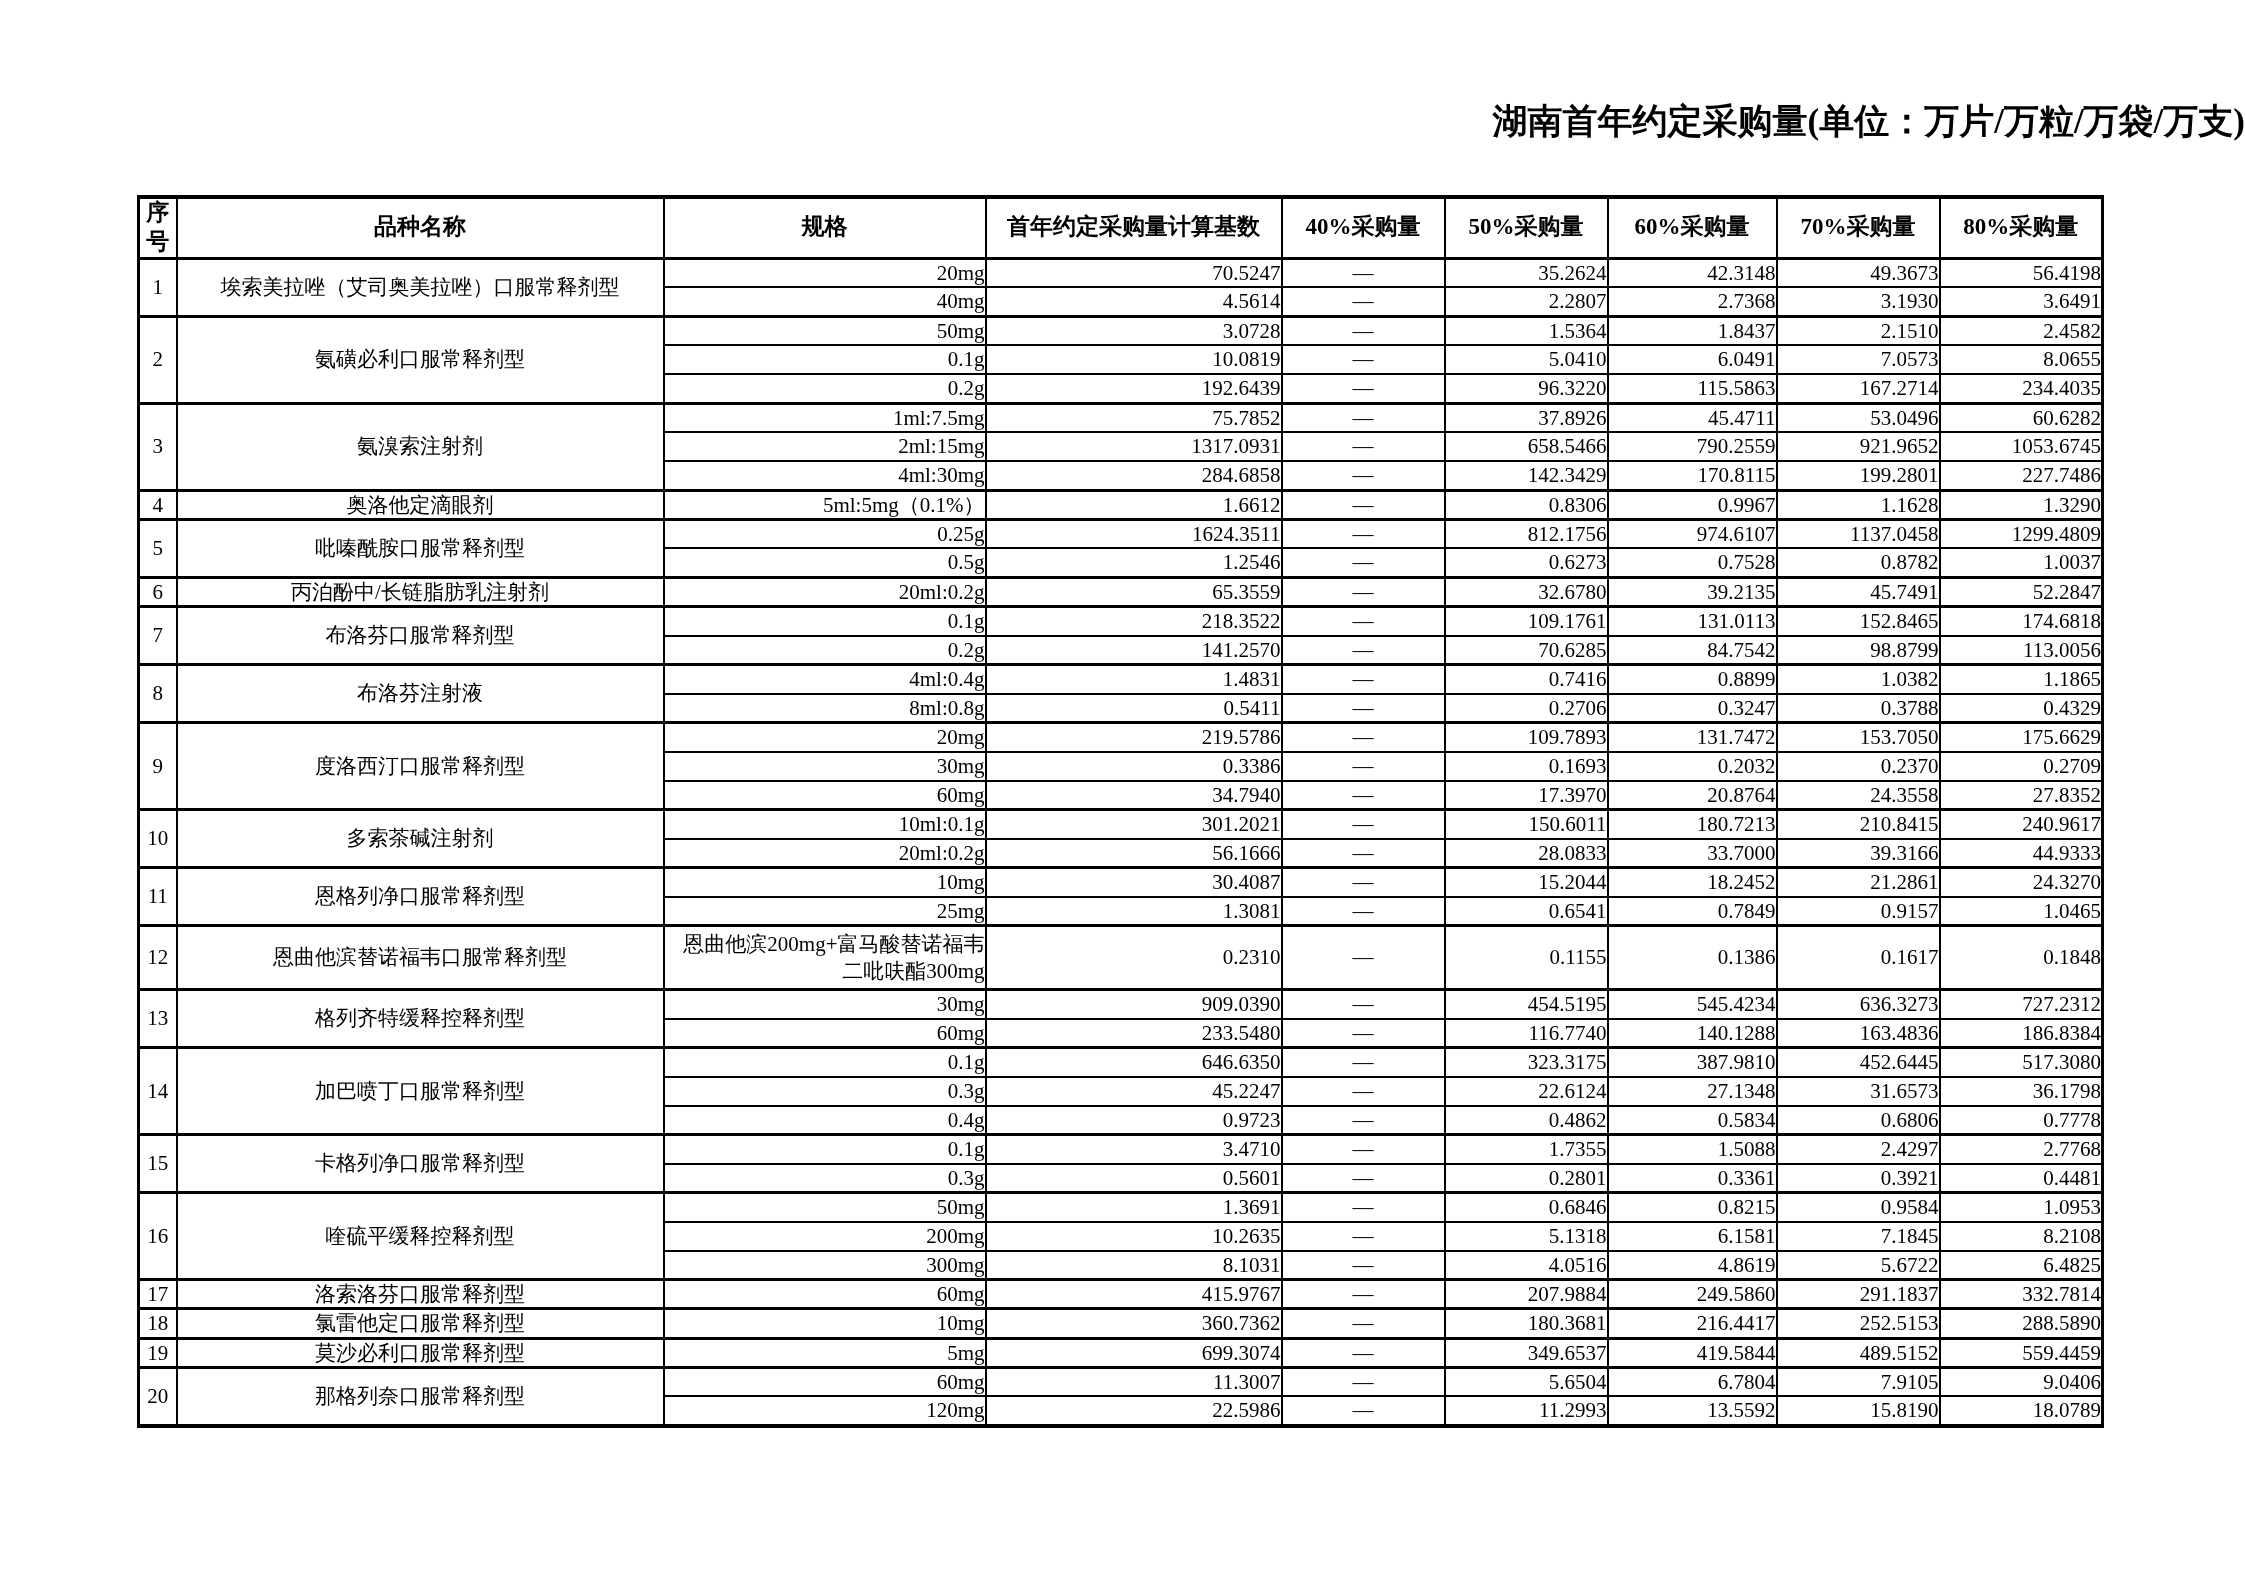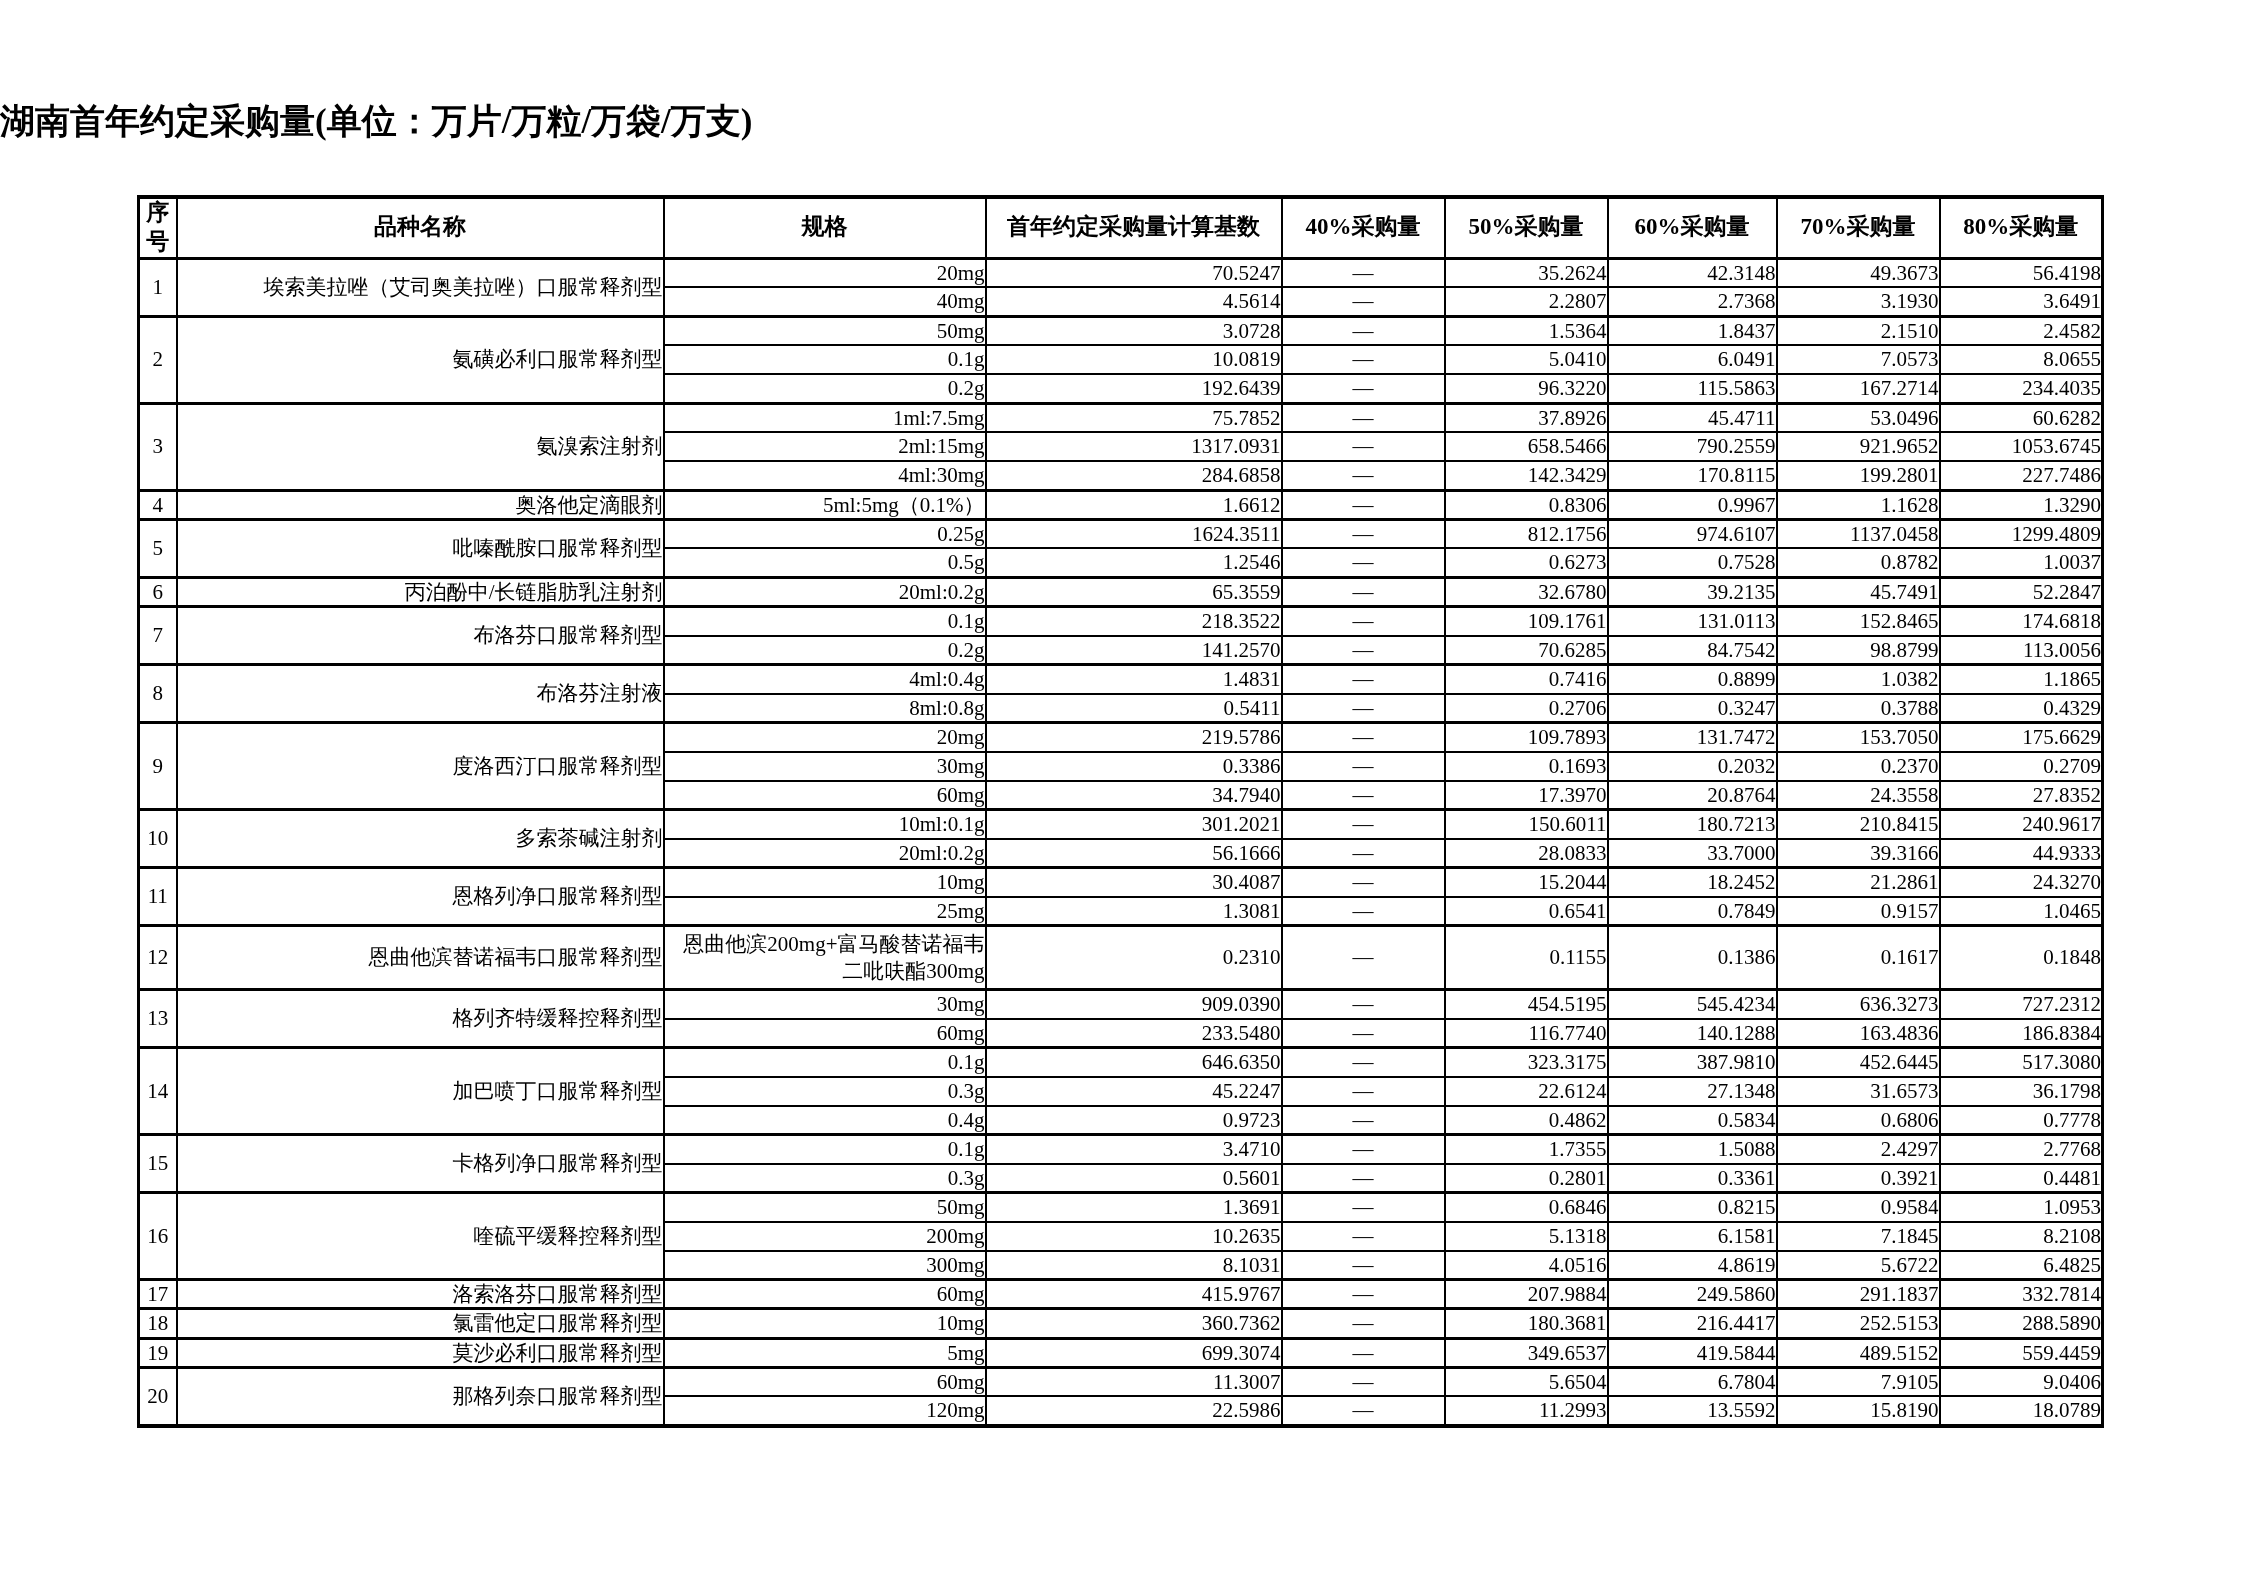--- a/index.html
+++ b/index.html
@@ -5,21 +5,21 @@
   html, body { margin: 0; padding: 0; }
   body {
     width: 2245px; height: 1587px;
     background: #ffffff;
     font-family: "Liberation Serif", "DejaVu Serif", serif;
     color: #000000;
   }
   .page { position: relative; width: 2245px; height: 1587px; background: #fff; overflow: hidden; }
   .title {
     position: absolute; top: 98px; left: 0; width: 100%;
-    margin: 0; text-align: left;
+    margin: 0; text-align: right;
     font-size: 35px; font-weight: bold; letter-spacing: 0px;
   }
   table.grid {
     position: absolute; left: 137px; top: 195px;
     width: 1964px; table-layout: fixed;
     border-collapse: collapse;
     border: 3px solid #000;
     border-top-width: 4px;
     border-bottom-width: 4px;
   }
@@ -36,21 +36,21 @@
     height: 56px;
     font-size: 23px;
     font-weight: bold;
     text-align: center;
     border-bottom: 3px solid #000;
   }
   table.grid tbody tr { height: 29px; }
   table.grid tbody tr.tall { height: 64px; }
   table.grid tbody tr.group-start td { border-top: 3px solid #000; }
   td.cell-no { text-align: center; font-size: 21px; }
-  td.cell-name { text-align: right; font-size: 22px; padding: 0 6px; }
+  td.cell-name { text-align: center; font-size: 22px; padding: 0 6px; }
   td.cell-spec { text-align: right; padding: 0 8px; }
   td.cell-num { text-align: right; padding-right: 10px; font-size: 21px; }
   td.cell-dash { text-align: center; font-size: 21px; }
 </style>
 </head>
 <body>
 
 <div class="page">
   <h1 class="title">湖南首年约定采购量(单位：万片/万粒/万袋/万支)</h1>
   <table class="grid">

